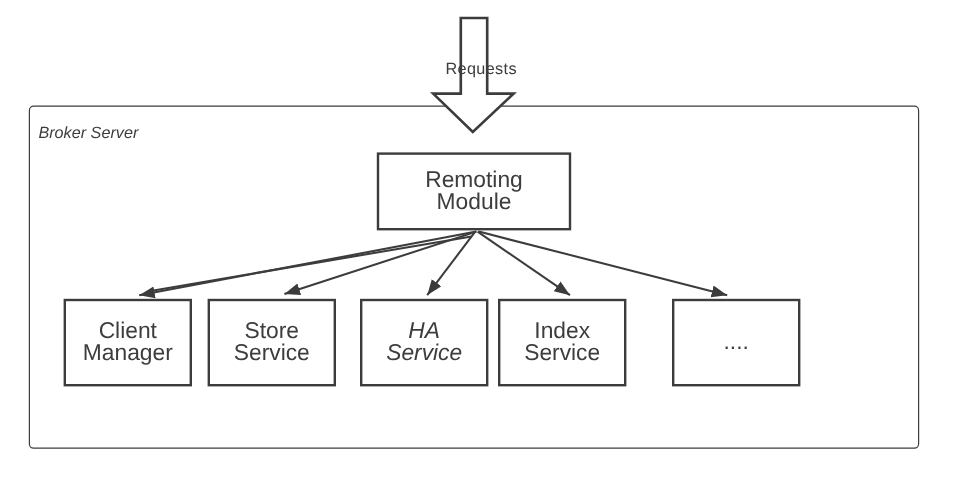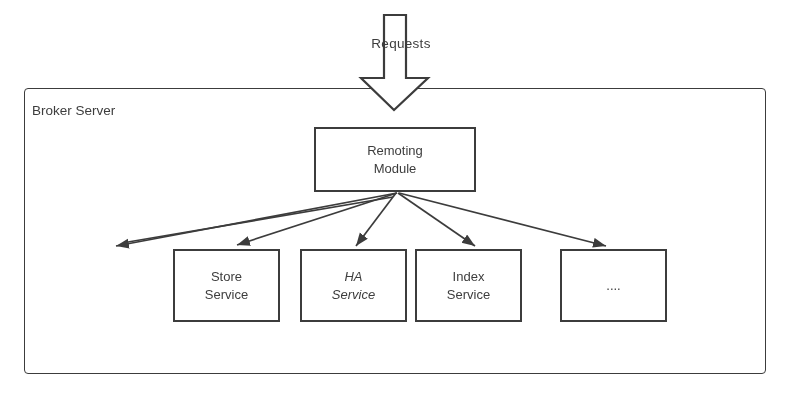--- a/index.html
+++ b/index.html
@@ -29,31 +29,32 @@
     background: var(--bg);
     z-index: 1;
   }
   .broker-label {
     position: absolute;
     left: 32px; top: 103px;
     font-size: 13.5px;
     color: var(--text);
     z-index: 1;
     white-space: nowrap;
+    font-style: italic;
   }
   .node {
     position: absolute;
     box-sizing: border-box;
     border: 2px solid var(--stroke);
     background: var(--bg);
     display: flex;
     align-items: center;
     justify-content: center;
     text-align: center;
-    font-size: 13px;
+    font-size: 19px;
     line-height: 18px;
     color: var(--text);
     white-space: pre-line;
     z-index: 1;
   }
   .hub-box {
     left: 314px; top: 127px;
     width: 162px; height: 65px;
   }
   .service-box { top: 249px; width: 107px; height: 73px; }
@@ -76,41 +77,43 @@
   }
   .big-arrow {
     fill: var(--bg);
     stroke: var(--stroke);
     stroke-width: 2.2;
     stroke-linejoin: miter;
   }
   .ah-fill { fill: var(--stroke); }
   .requests-label {
     position: absolute;
-    left: 351px; top: 36px;
+    left: 351px; top: 50px;
     width: 100px;
     text-align: center;
     font-size: 13.5px;
     letter-spacing: 0.3px;
     color: var(--text);
     z-index: 3;
     white-space: nowrap;
   }
 </style>
 </head>
 <body>
 
 <div class="stage">
 
   <div class="outer-box"></div>
   <div class="broker-label">Broker Server</div>
 
   <div class="node hub-box">Remoting
 Module</div>
 
+  <div class="node service-box s0">Client
+Manager</div>
   <div class="node service-box s1">Store
 Service</div>
   <div class="node service-box s2">HA
 Service</div>
   <div class="node service-box s3">Index
 Service</div>
   <div class="node service-box s4">....</div>
 
   <svg class="overlay" viewBox="0 0 805 400">
     <defs>

